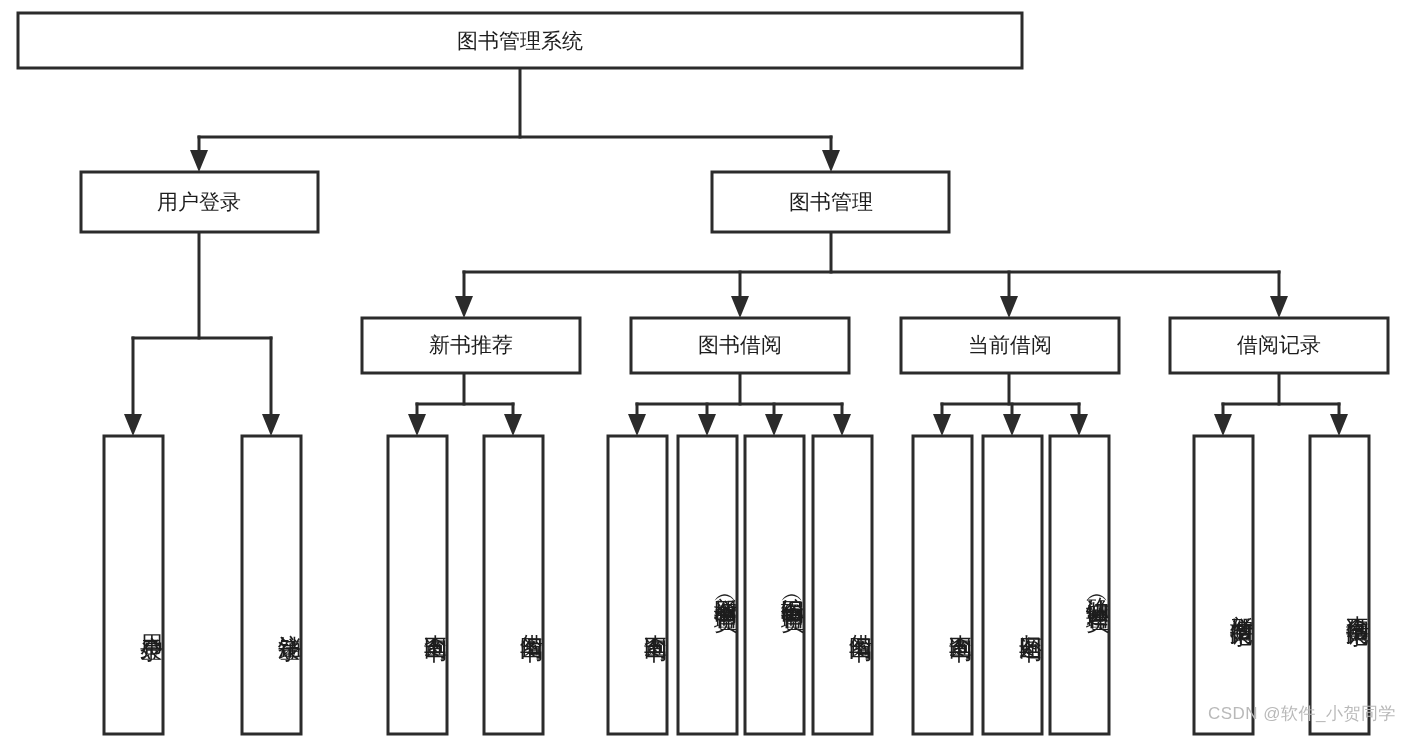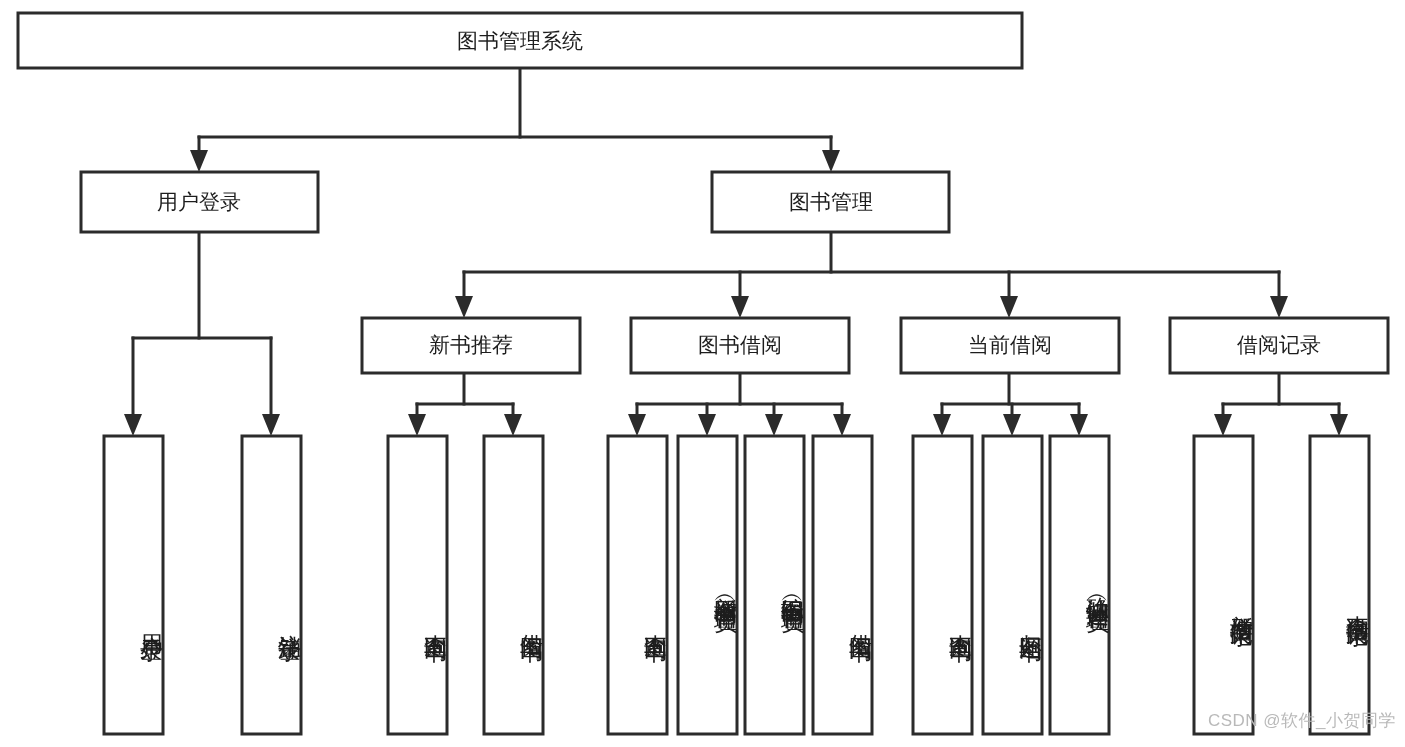--- a/index.html
+++ b/index.html
@@ -59,21 +59,21 @@
     letter-spacing: 2px;
     white-space: nowrap;
     display: flex;
     align-items: flex-start;
     justify-content: center;
     pointer-events: none;
   }
   .watermark {
     position: absolute;
     right: 9px;
-    bottom: 1px;
+    bottom: 8px;
     font-family: "Liberation Sans", "DejaVu Sans", sans-serif;
     font-size: 17px;
     color: #b9b9b9;
     white-space: nowrap;
     letter-spacing: 0.5px;
     text-align: center;
   }
 </style>
 </head>
 <body>

